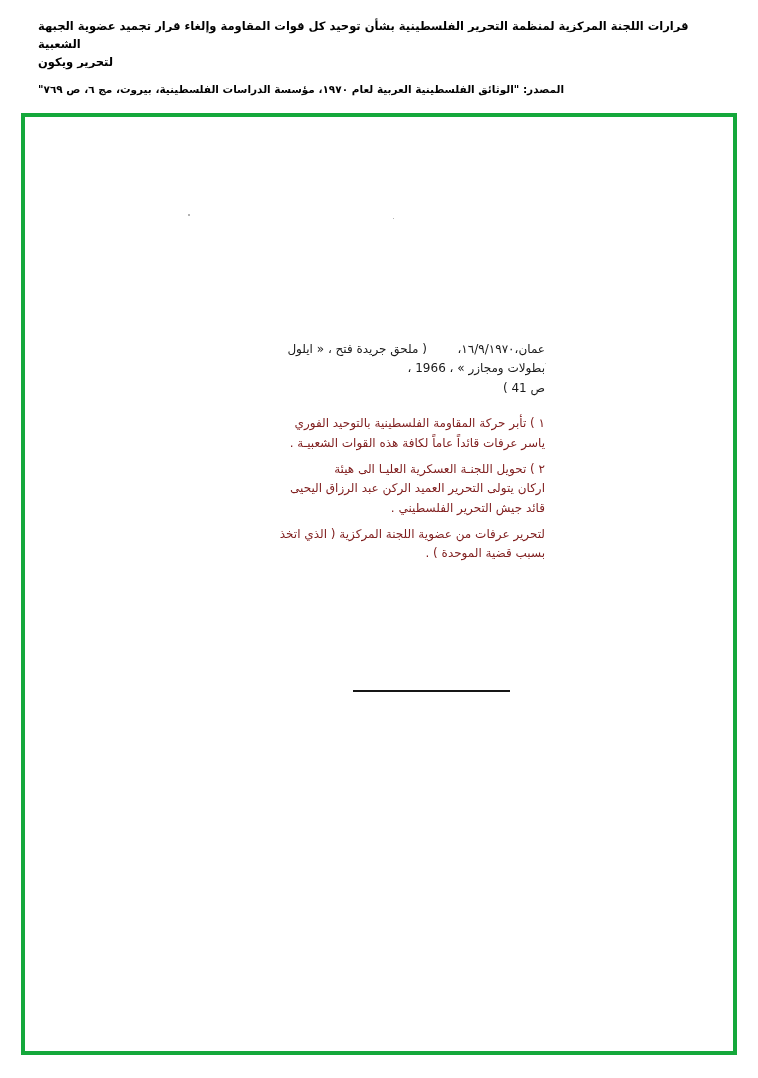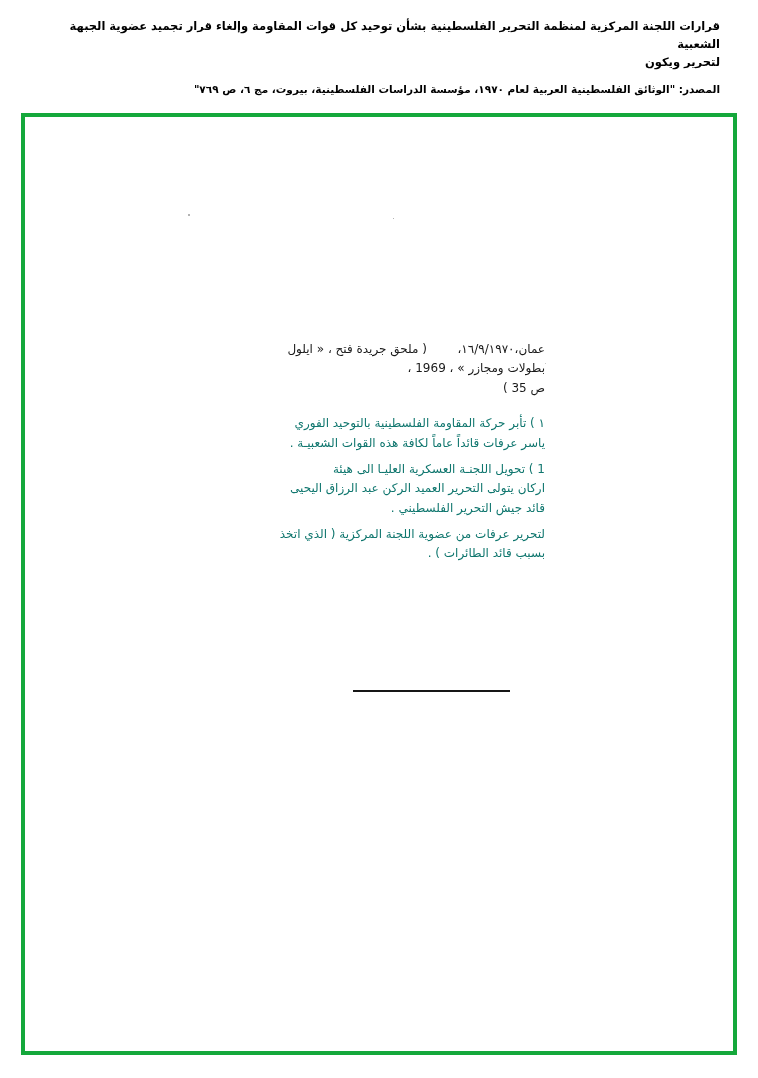--- a/index.html
+++ b/index.html
@@ -12,21 +12,21 @@
     height: 1078px;
     font-family: "DejaVu Sans", "Liberation Sans", sans-serif;
     color: #000000;
     position: relative;
     overflow: hidden;
   }
 
   
   .doc-header {
     padding: 18px 38px 0 38px;
-    text-align: right;
+    text-align: left;
   }
   .doc-header .title-line {
     font-size: 11.5px;
     font-weight: bold;
     line-height: 1.55;
     letter-spacing: 0;
   }
   .doc-header .source-line {
     font-size: 10.5px;
     font-weight: bold;
@@ -93,21 +93,21 @@
   }
   .scan-ref .ref-row {
     white-space: pre-wrap;
     text-align: right;
   }
 
   .scan-para {
     font-size: 12px;
     line-height: 1.64;
     margin: 0 0 6px 0;
-    color: #0f766e;
+    color: #7f1d1d;
   }
 
   .rule {
     position: absolute;
     top: 573px;
     right: 223px;
     width: 157px;
     height: 0;
     border-top: 2px solid #161616;
   }
@@ -134,37 +134,37 @@
 
     <span class="speck s1"></span>
     <span class="speck s2"></span>
     <span class="speck s3"></span>
 
     <div class="scan-text">
 
 
       <div class="scan-ref">
         <div class="ref-row">عمان،١٦/٩/١٩٧٠،        ( ملحق جريدة فتح ، « ايلول</div>
-        <div class="ref-row">بطولات ومجازر » ، 1969 ،</div>
-        <div class="ref-row">ص 35 )</div>
+        <div class="ref-row">بطولات ومجازر » ، 1966 ،</div>
+        <div class="ref-row">ص 41 )</div>
       </div>
 
       <div class="scan-para">
         <div>١ ) تأبر حركة المقاومة الفلسطينية بالتوحيد الفوري</div>
         <div>ياسر عرفات قائداً عاماً لكافة هذه القوات الشعبيـة .</div>
       </div>
 
       <div class="scan-para">
-        <div>1 ) تحويل اللجنـة العسكرية العليـا الى هيئة</div>
+        <div>٢ ) تحويل اللجنـة العسكرية العليـا الى هيئة</div>
         <div>اركان يتولى التحرير العميد الركن عبد الرزاق اليحيى</div>
         <div>قائد جيش التحرير الفلسطيني .</div>
       </div>
 
       <div class="scan-para">
         <div>لتحرير عرفات من عضوية اللجنة المركزية ( الذي اتخذ</div>
-        <div>بسبب قائد الطائرات ) .</div>
+        <div>بسبب قضية الموحدة ) .</div>
       </div>
 
     </div>
 
     <div class="rule"></div>
   </div>
 </div>
 
 </body></html>

